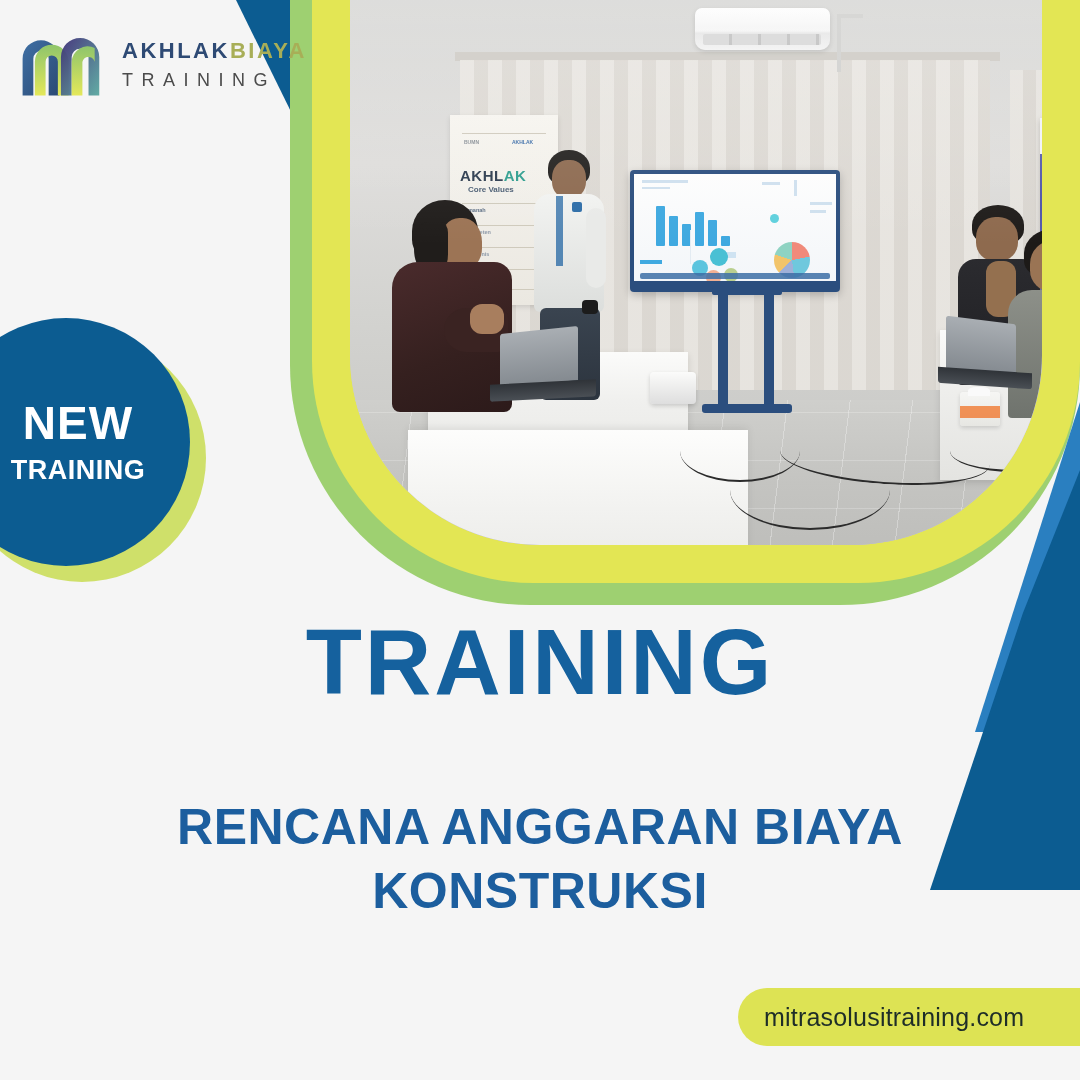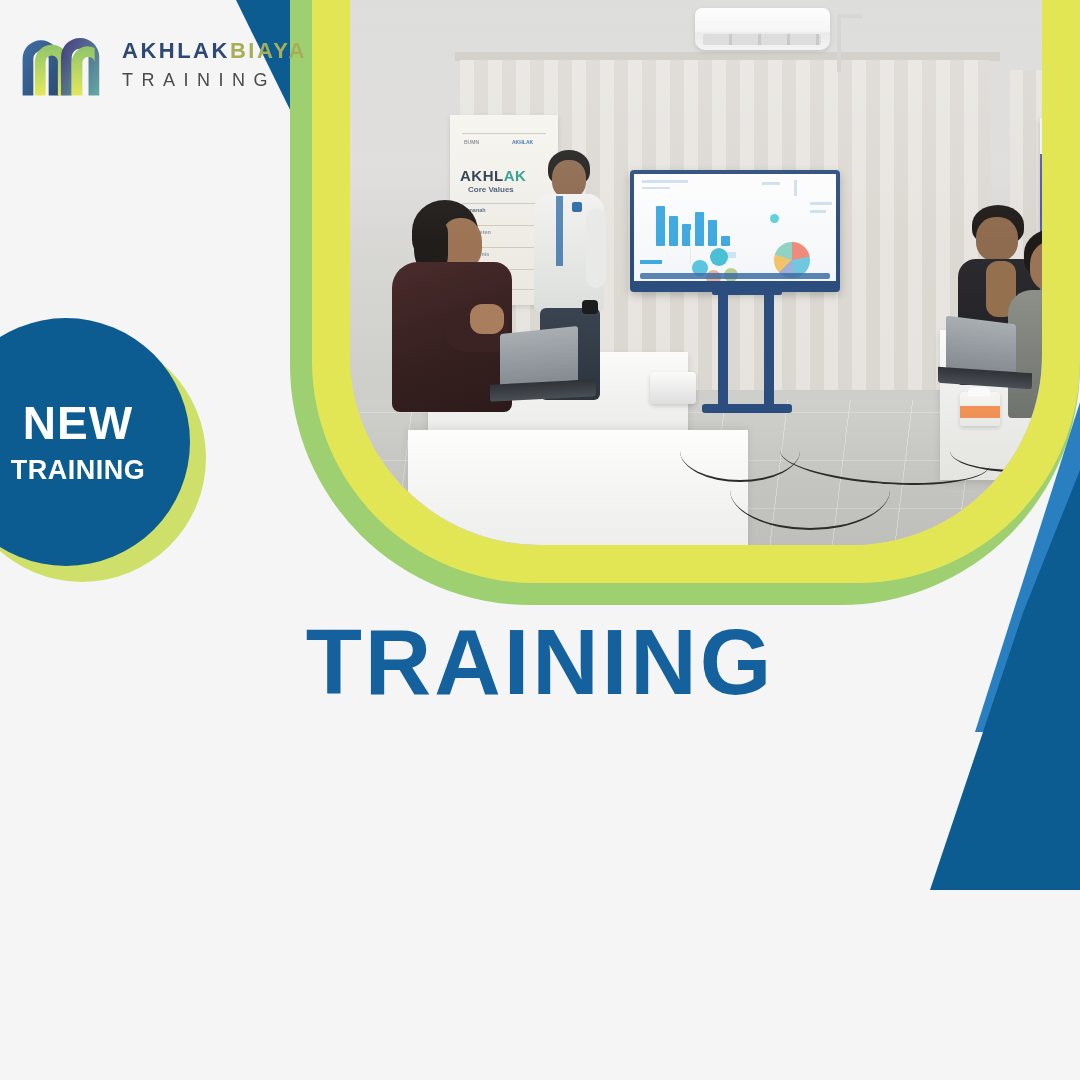--- a/index.html
+++ b/index.html
@@ -437,15 +437,19 @@
     </svg>
     <div class="logo-words">
       <div class="logo-line1">
         <span class="mitra">AKHLAK</span><span class="solusi">BIAYA</span>
       </div>
       <div class="logo-line2">TRAINING</div>
     </div>
   </div>
 
   <div class="title">TRAINING</div>
-
+  <div class="subtitle">RENCANA ANGGARAN BIAYA KONSTRUKSI</div>
+
+  <div class="web-pill">
+    <span class="web-text">mitrasolusitraining.com</span>
+  </div>
 
 </div>
 
 </body></html>

